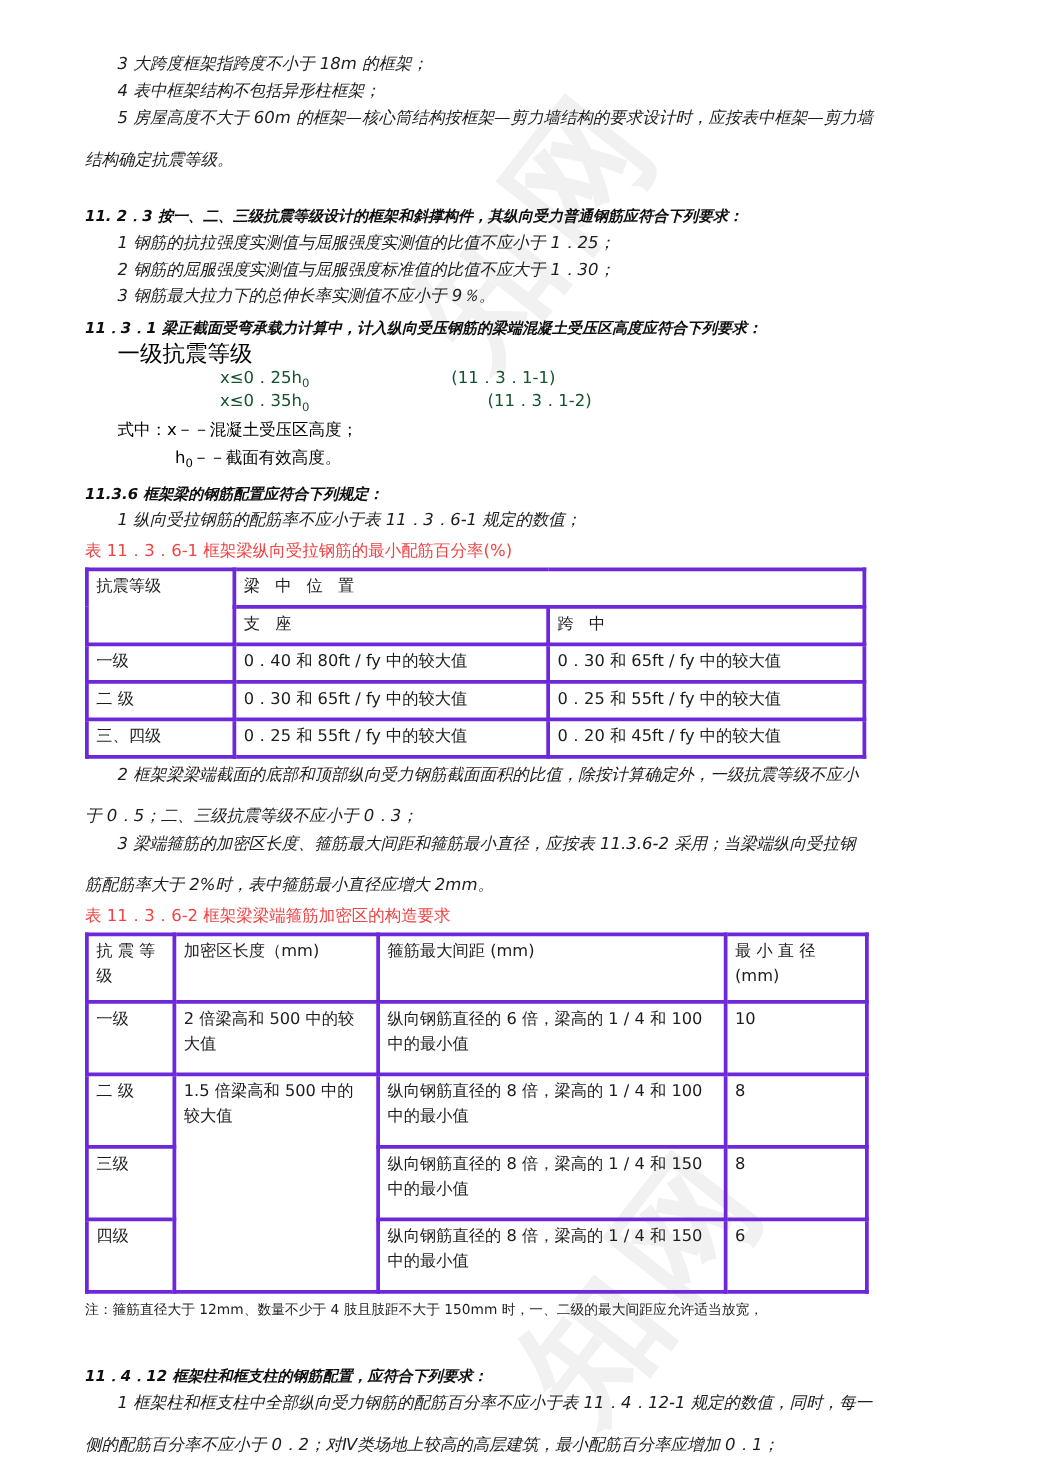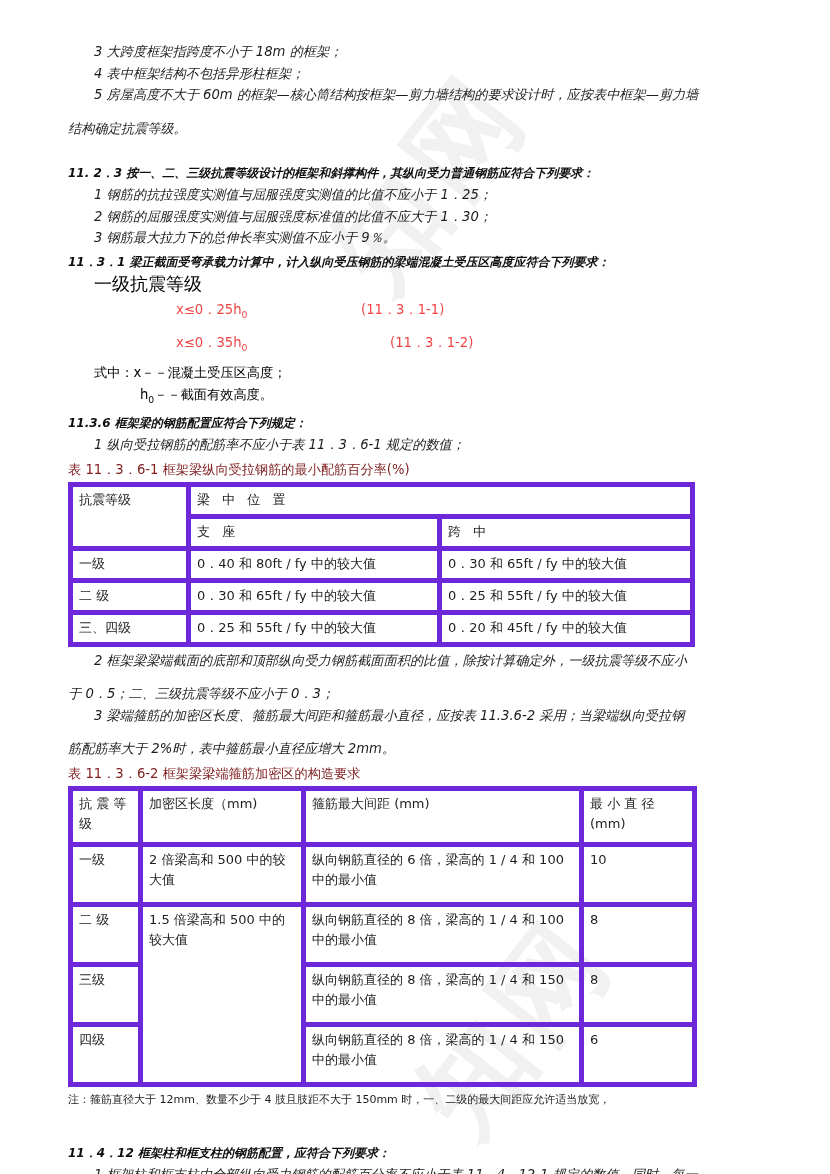--- a/index.html
+++ b/index.html
@@ -69,22 +69,22 @@
     font-size: 12px;
     line-height: 22px;
     font-weight: 700;
     color: #0f0f0f;
     margin-top: 2px;
   }
   .gap-md { height: 21px; }
   .gap-lg { height: 30px; }
   .formula-row {
     font-size: 13.2px;
-    line-height: 29px;
-    color: #ef4444;
+    line-height: 15px;
+    color: #14532d;
     padding-left: 108px;
     position: relative;
   }
   .formula-row .eqnum {
     position: absolute;
     left: 293px;
     top: 0;
   }
   .sub {
     font-size: 9.3px;
@@ -97,34 +97,34 @@
   }
   .where-line {
     padding-left: 26px;
     font-size: 13.2px;
     line-height: 22px;
   }
   .where-line.ind2 { padding-left: 72px; }
   .tbl-caption {
     font-size: 13.2px;
     line-height: 21px;
-    color: #7f1d1d;
+    color: #ef4444;
     margin-top: 3px;
     margin-bottom: 2px;
   }
   
   table {
     border-collapse: collapse;
     table-layout: fixed;
     font-size: 13px;
     color: #1d1d1d;
     background: transparent;
   }
   table td {
-    border: 5px solid #6d28d9;
+    border: 3px solid #6d28d9;
     padding: 3px 6px 4px 6px;
     vertical-align: top;
     line-height: 20px;
     font-family: "DejaVu Sans", "Liberation Sans", sans-serif;
   }
   #table-min-reinf-ratio { width: 622px; }
   #table-stirrup-densified { width: 624px; }
   .spread2 { letter-spacing: 4px; }
   .note-text {
     font-size: 11px;

